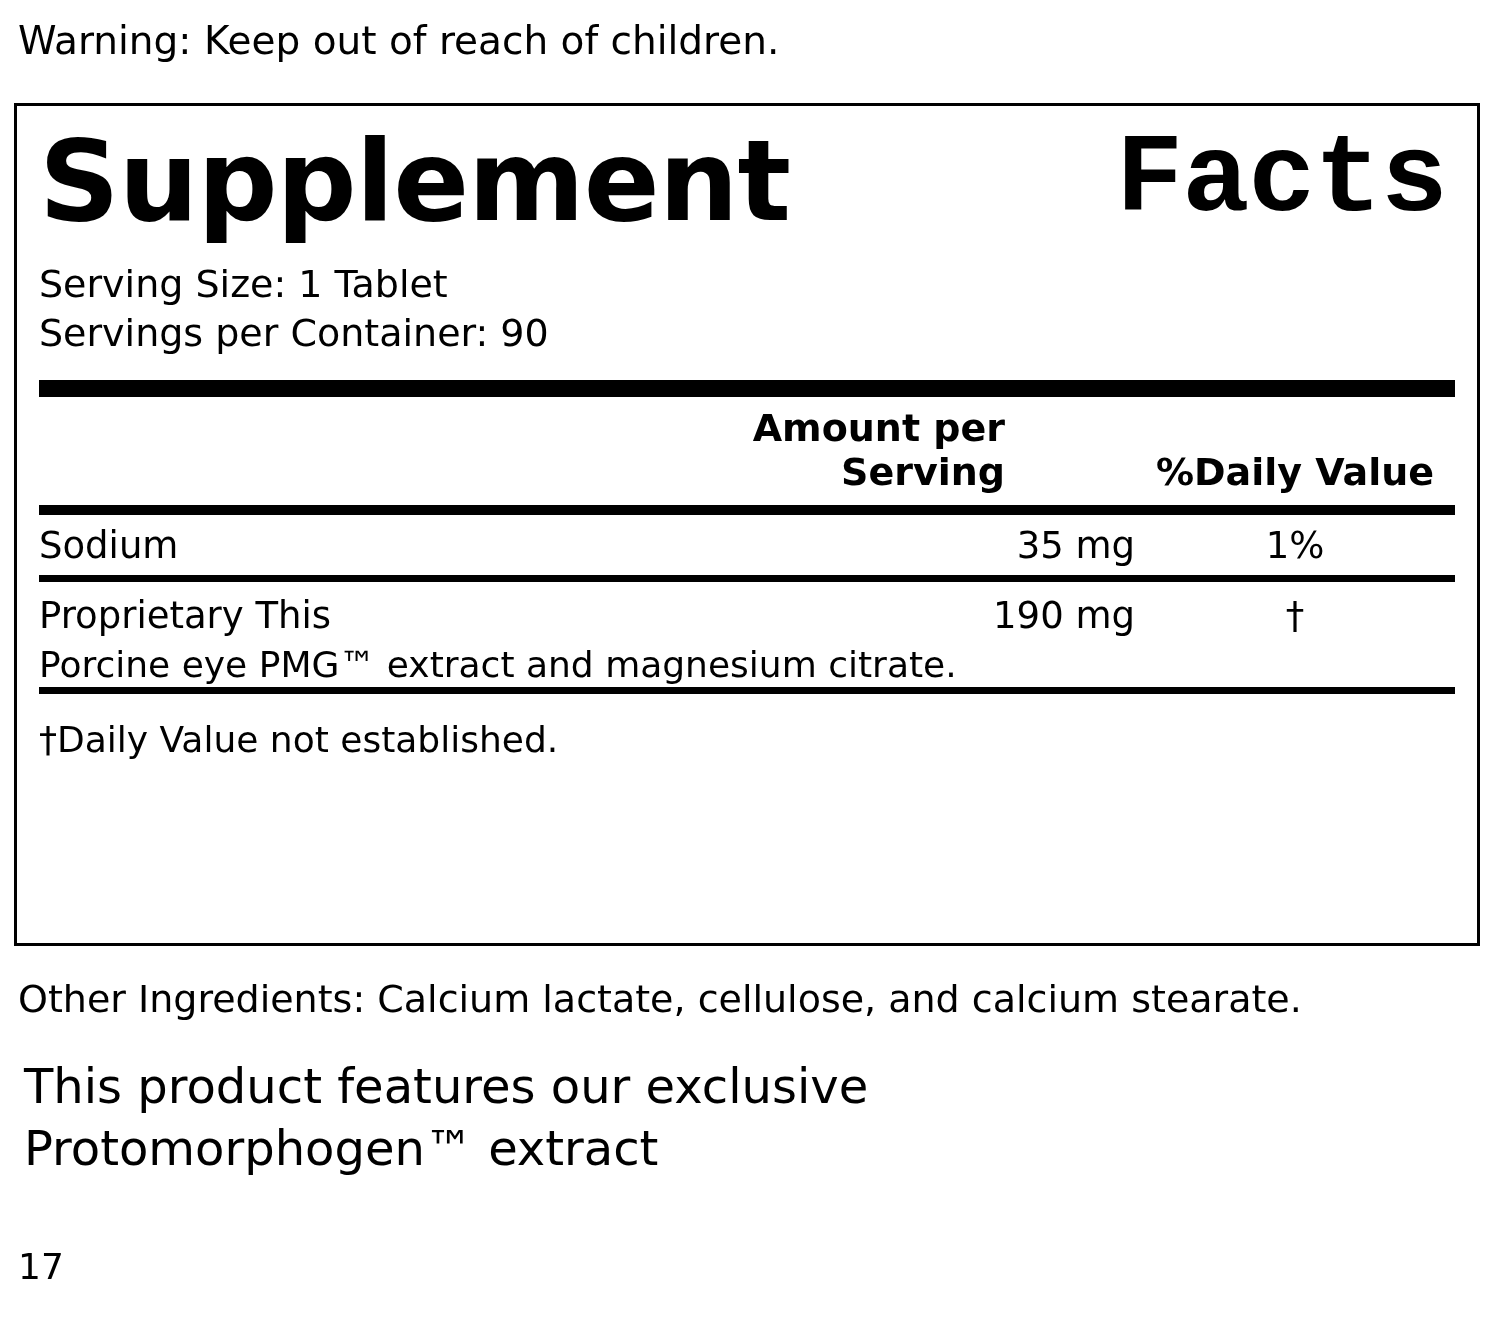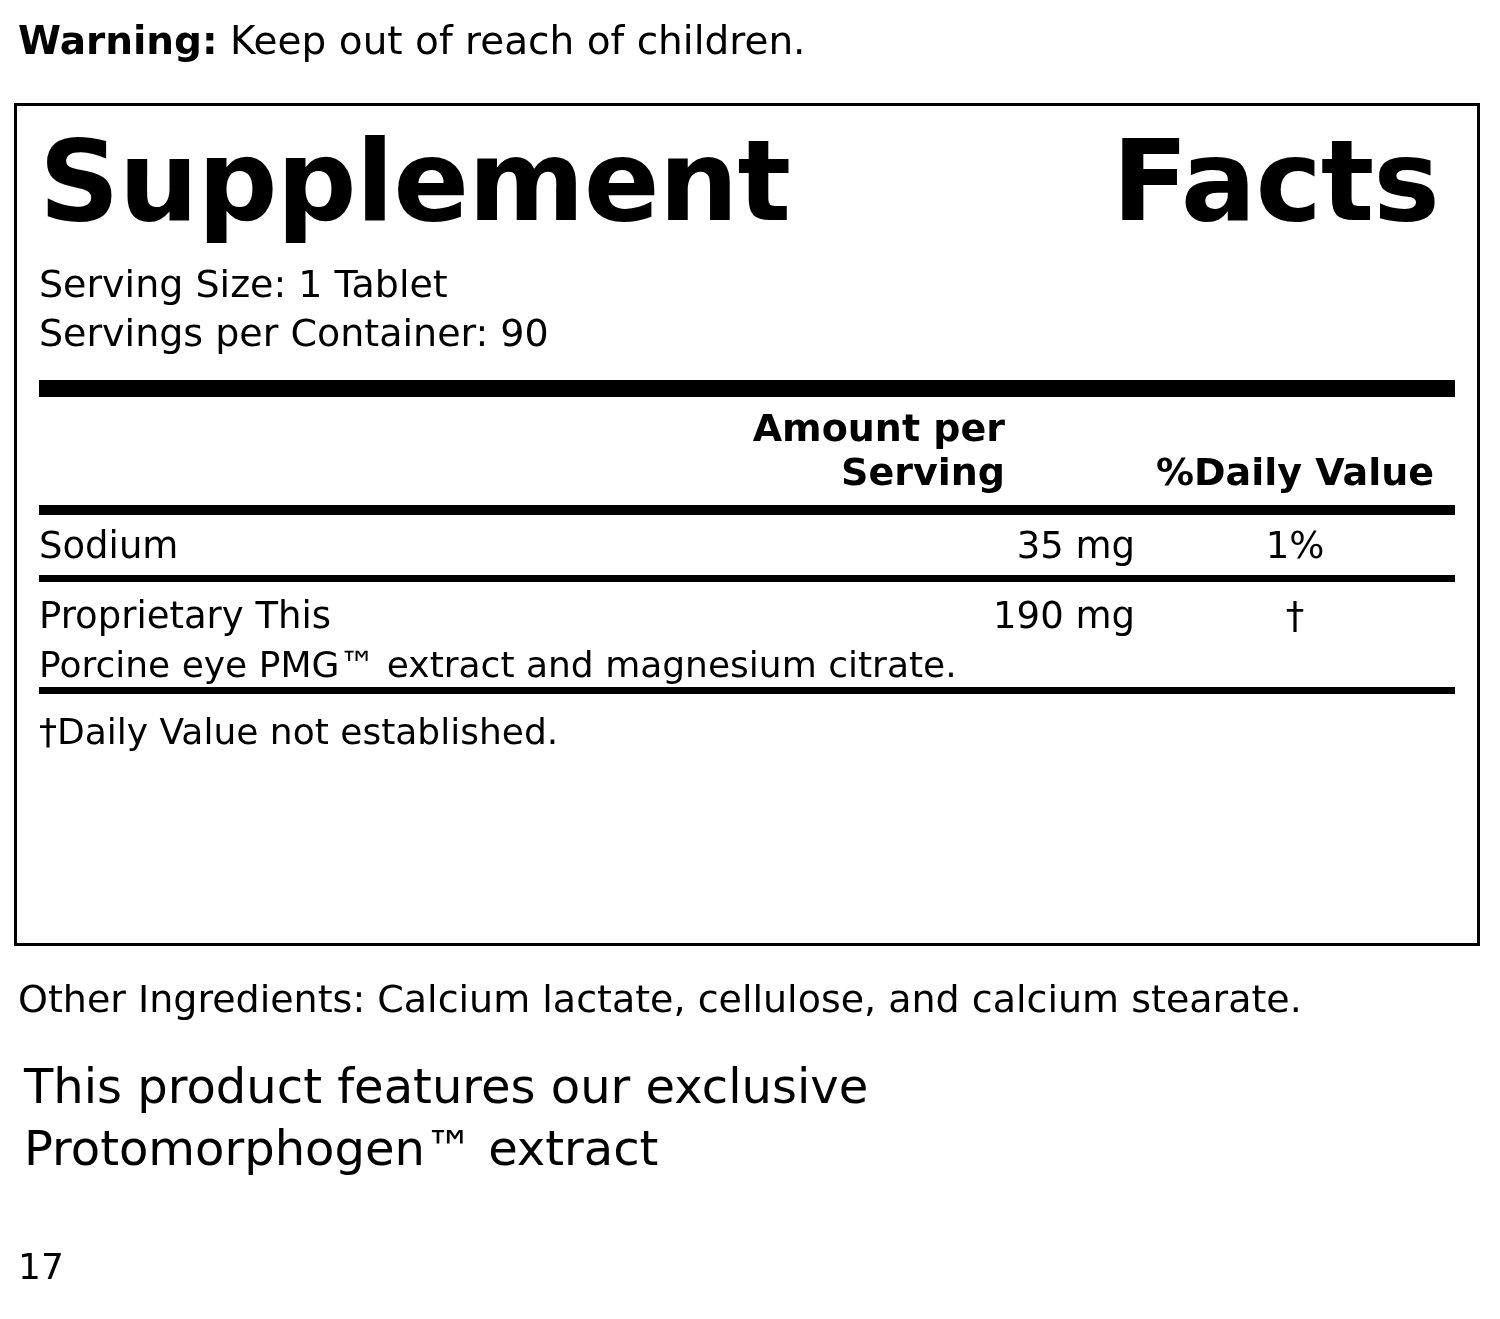--- a/index.html
+++ b/index.html
@@ -27,21 +27,21 @@
   .warning-line {
     position: absolute;
     left: 18px;
     top: 16px;
     font-size: 39px;
     line-height: 50px;
     white-space: nowrap;
     font-family: "DejaVu Sans", sans-serif;
   }
   .warning-label {
-    font-weight: bold;
+    font-weight: normal;
     text-align: right;
   }
   .warning-text {
     font-weight: normal;
   }
 
   
   .sf-panel {
     position: absolute;
     left: 14px;
@@ -65,21 +65,22 @@
     font-weight: bold;
     line-height: 118px;
     letter-spacing: -1px;
     margin: 16px 0 0 0;
     display: flex;
     justify-content: space-between;
     white-space: nowrap;
     font-family: "DejaVu Sans", sans-serif;
   }
   .sf-title .word2 {
-    margin-right: 16px;
+    margin-right: 8px;
+    font-family: Liberation Mono, monospace;
   }
 
   .serving-info {
     font-size: 38px;
     line-height: 49px;
     margin-top: 20px;
   }
 
   .rule {
     background: #000;
@@ -124,21 +125,21 @@
   }
   .blend-desc {
     font-size: 36px;
     padding-left: 26px;
     padding-bottom: 10px;
     line-height: 44px;
   }
 
   .footnote {
     font-size: 36px;
-    margin-top: 16px;
+    margin-top: 24px;
     line-height: 44px;
   }
 
   
   .other-ing {
     position: absolute;
     left: 18px;
     top: 975px;
     font-size: 38px;
     line-height: 48px;

